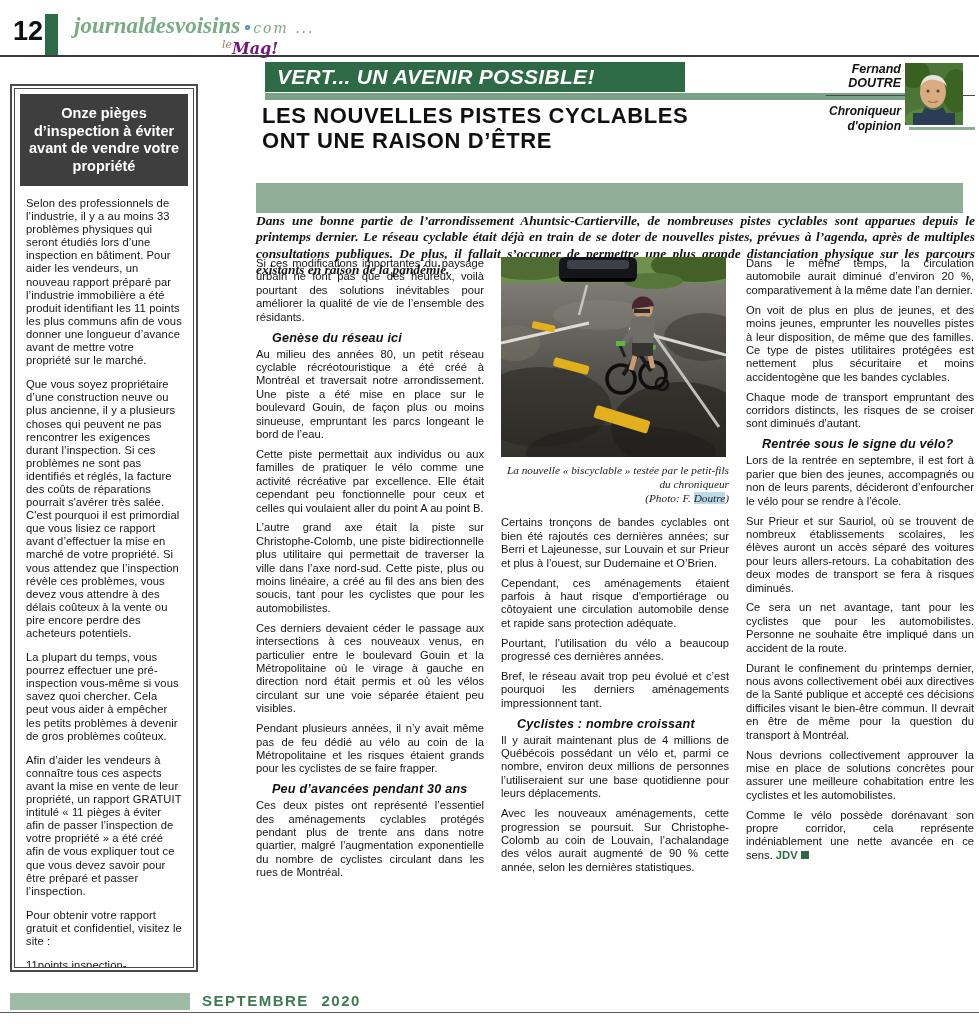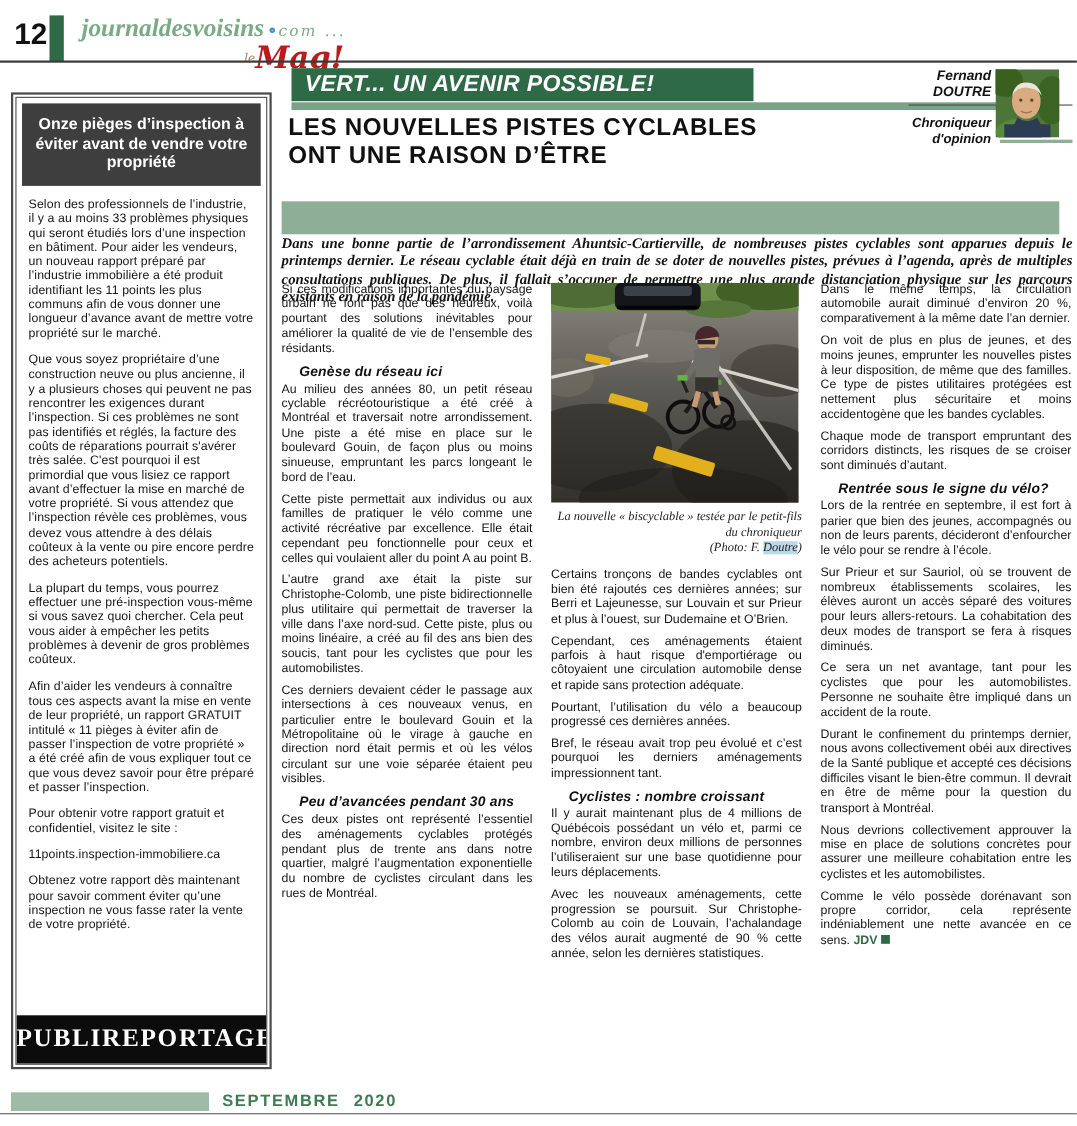--- a/index.html
+++ b/index.html
@@ -9,25 +9,25 @@
 
   
   .pagenum { position:absolute; left:13px; top:16px; font-size:27px; font-weight:800; color:#111; }
   .pagenum-bar { position:absolute; left:45px; top:14px; width:13px; height:42px; background:#2e6a46; }
   .logo { position:absolute; left:74px; top:14px; line-height:1; white-space:nowrap; }
   .lg-script { font-family:Liberation Serif, serif; font-style:italic; font-weight:600; font-size:23px; color:#7aab86; }
   .lg-dot { display:inline-block; width:5px; height:5px; border:2px solid #4a8fc7; border-radius:50%; margin:0 3px 3px 5px; vertical-align:middle; }
   .lg-com { font-family:"DejaVu Serif", serif; font-style:italic; font-size:14px; color:#7aab86; letter-spacing:2px; }
   .logo-line2 { margin:2px 0 0 148px; }
   .lg-le { font-family:"DejaVu Serif", serif; font-style:italic; font-size:11px; color:#a8805a; vertical-align:6px; }
-  .lg-mag { font-family:"DejaVu Serif", serif; font-style:italic; font-weight:700; font-size:28px; color:#b91c1c; }
+  .lg-mag { font-family:"DejaVu Serif", serif; font-style:italic; font-weight:700; font-size:16px; color:#701a75; }
   .top-rule { position:absolute; left:0; top:55px; width:979px; height:2px; background:#3a3a3a; }
 
   
-  .sidebar { position:absolute; left:10px; top:84px; width:237px; height:888px;
+  .sidebar { position:absolute; left:10px; top:84px; width:188px; height:888px;
              border:2px solid #4a4a4a; padding:2px; background:#fff; }
   .sidebar-inner { border:1px solid #4a4a4a; height:100%; display:flex; flex-direction:column; overflow:hidden; }
   .sidebar-title { margin:5px 5px 0 5px; background:#3e3e3e; color:#fff; text-align:center;
                    font-size:14.5px; font-weight:700; line-height:17.5px; padding:11px 6px; }
   .sidebar-body { padding:11px 11px 0 11px; font-size:11.2px; line-height:13.1px; letter-spacing:.1px; color:#141414; }
   .sidebar-body p { margin-bottom:11px; }
   .sidebar-banner { margin-top:auto; background:#0c0c0c; color:#fff; text-align:center;
                     font-family:"Liberation Serif", serif; font-weight:700; font-size:23px;
                     letter-spacing:1.5px; padding:8px 0 10px 0; }
 
@@ -146,20 +146,21 @@
 
     <div class="cols">
 
       <div class="col">
         <p class="b">Si ces modifications importantes du paysage urbain ne font pas que des heureux, voilà pourtant des solutions inévitables pour améliorer la qualité de vie de l’ensemble des résidants.</p>
         <h3>Genèse du réseau ici</h3>
         <p class="b">Au milieu des années 80, un petit réseau cyclable récréotouristique a été créé à Montréal et traversait notre arrondissement. Une piste a été mise en place sur le boulevard Gouin, de façon plus ou moins sinueuse, empruntant les parcs longeant le bord de l’eau.</p>
         <p class="b">Cette piste permettait aux individus ou aux familles de pratiquer le vélo comme une activité récréative par excellence. Elle était cependant peu fonctionnelle pour ceux et celles qui voulaient aller du point A au point B.</p>
         <p class="b">L’autre grand axe était la piste sur Christophe-Colomb, une piste bidirectionnelle plus utilitaire qui permettait de traverser la ville dans l’axe nord-sud. Cette piste, plus ou moins linéaire, a créé au fil des ans bien des soucis, tant pour les cyclistes que pour les automobilistes.</p>
         <p class="b">Ces derniers devaient céder le passage aux intersections à ces nouveaux venus, en particulier entre le boulevard Gouin et la Métropolitaine où le virage à gauche en direction nord était permis et où les vélos circulant sur une voie séparée étaient peu visibles.</p>
+        <p class="b">Pendant plusieurs années, il n’y avait même pas de feu dédié au vélo au coin de la Métropolitaine et les risques étaient grands pour les cyclistes de se faire frapper.</p>
         <h3>Peu d’avancées pendant 30 ans</h3>
         <p class="b">Ces deux pistes ont représenté l’essentiel des aménagements cyclables protégés pendant plus de trente ans dans notre quartier, malgré l’augmentation exponentielle du nombre de cyclistes circulant dans les rues de Montréal.</p>
       </div>
 
       <div class="col">
         <div class="photo">
           <svg viewBox="0 0 225 200" width="225" height="200">
             <defs>
               <linearGradient id="road" x1="0" y1="0" x2="0" y2="1">
                 <stop offset="0" stop-color="#8a8880"></stop>

